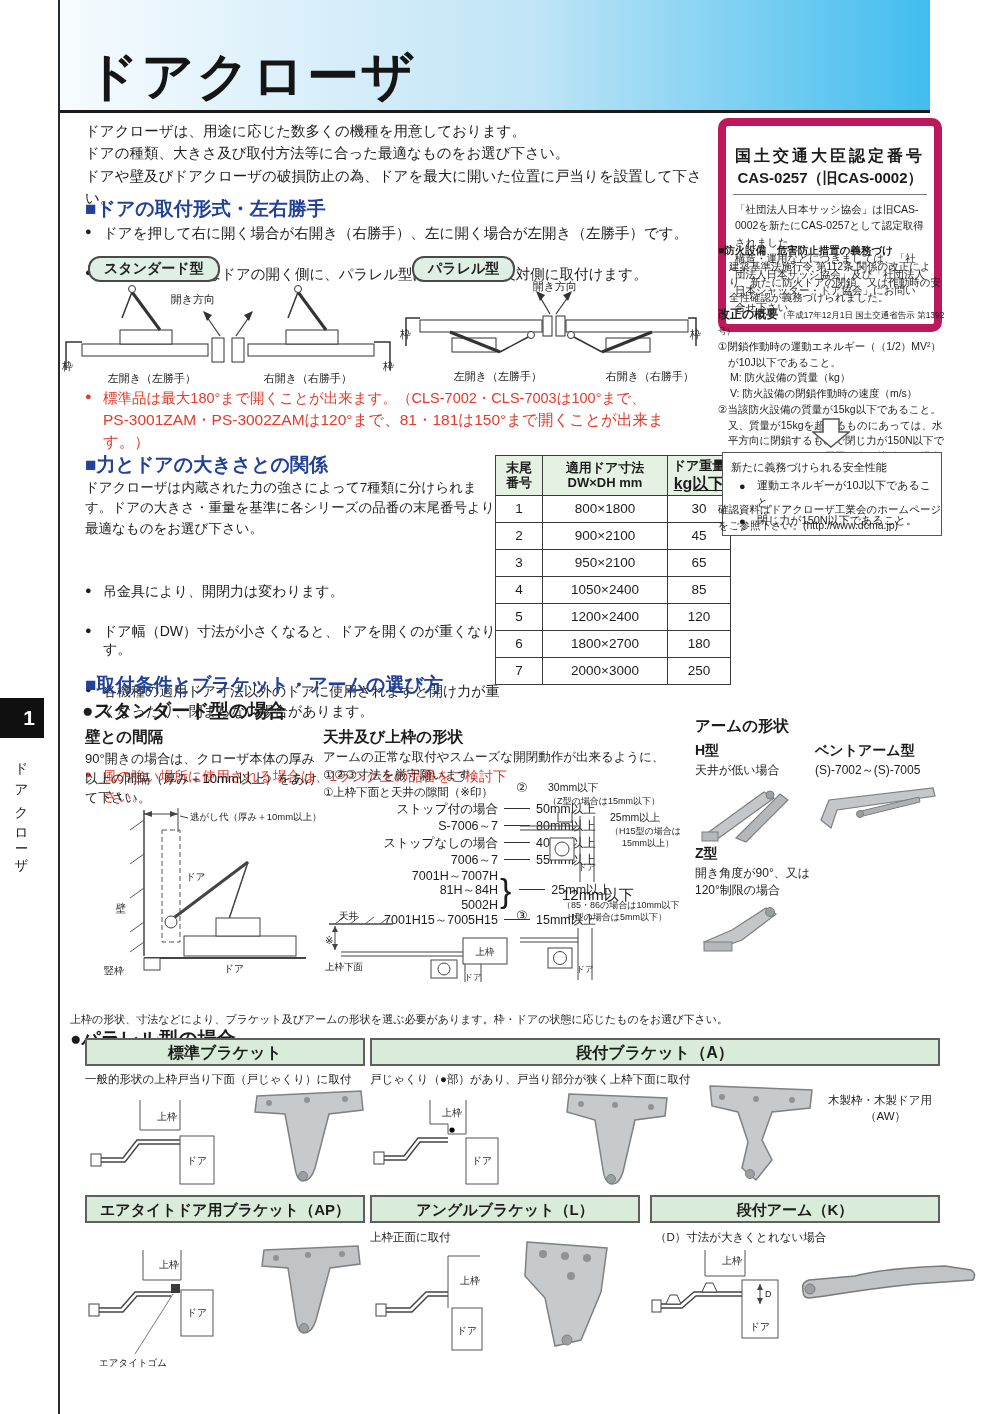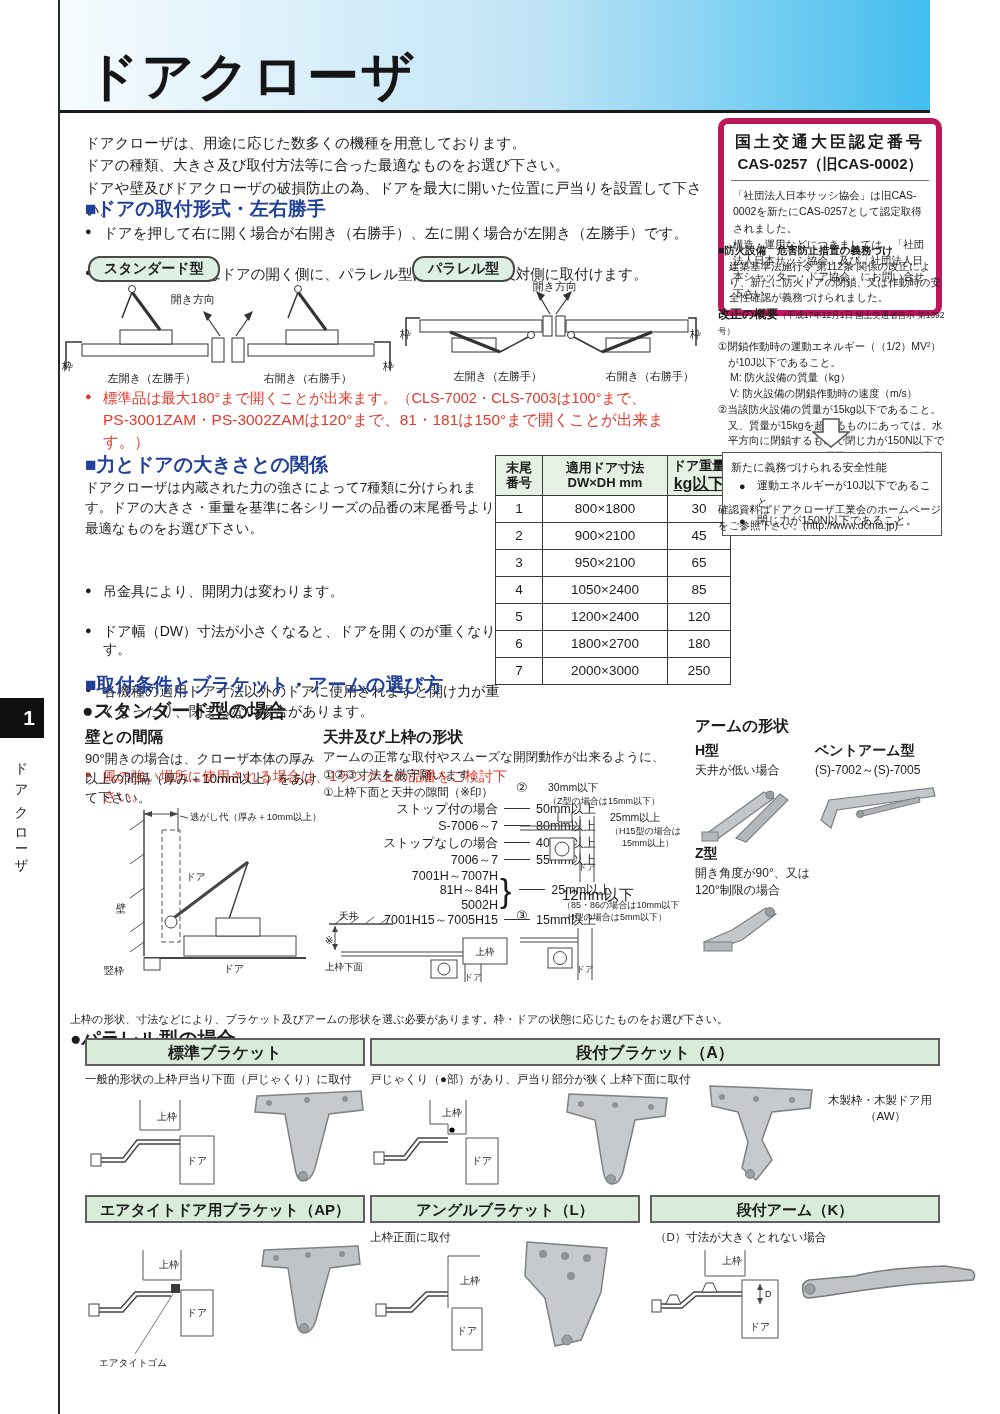--- a/index.html
+++ b/index.html
@@ -17,21 +17,21 @@
   .bl::before{content:"●";position:absolute;left:0;top:1px;font-size:11px;}
   .bl.red{color:#e6392b;}
   .bl.red::before{color:#e6392b;}
   .red-t{color:#e6392b;}
   .pill{display:inline-block;background:#def0e4;border:2px solid #4a4a4a;border-radius:12px;
         padding:2px 14px;font-size:14px;font-weight:bold;color:#222;}
   table.spec{border-collapse:collapse;font-size:13px;}
   table.spec th,table.spec td{border:1.5px solid #3a3a3a;text-align:center;padding:2px 4px;}
   table.spec th{background:#e4f1e3;font-weight:bold;line-height:1.2;}
   table.spec td{height:22px;font-size:13.5px;background:#fff;}
-  .cert{box-sizing:border-box;border:6px solid #be185d;border-radius:10px;padding:8px 9px 9px;background:#fff;}
+  .cert{box-sizing:border-box;border:8px solid #be185d;border-radius:10px;padding:20px 9px 9px;background:#fff;}
   .cert .t{font-size:16px;font-weight:bold;text-align:center;letter-spacing:3px;}
   .cert .n{font-size:15px;font-weight:bold;text-align:center;margin-top:2px;}
   .cert .dv{border-top:1.5px solid #777;margin:6px -2px 6px;}
   .cert .b{font-size:10.5px;line-height:1.55;}
   .side-small{font-size:10.5px;line-height:1.5;}
   .sbox{box-sizing:border-box;border:1.5px solid #555;padding:6px 8px;font-size:11px;line-height:1.6;background:#fff;}
   .bold15{font-weight:bold;font-size:15.5px;}
   .dash{display:inline-block;width:26px;border-top:1.5px solid #333;vertical-align:middle;margin:0 6px 3px 6px;}
   .dimrow{display:flex;align-items:center;font-size:12.5px;height:17px;}
   .dimrow .lab{width:170px;text-align:right;}
@@ -49,21 +49,21 @@
 <div class="page">
   <div class="vrule"></div>
 
   <div class="tab1"><span>1</span></div>
   <div class="sidelabel">ドアクローザ</div>
 
   <div class="band">
     <h1>ドアクローザ</h1>
   </div>
 
-  <div class="abs body-txt" style="left:85px;top:120px;width:640px;margin-top:12px;">
+  <div class="abs body-txt" style="left:85px;top:120px;width:640px;">
     <div>ドアクローザは、用途に応じた数多くの機種を用意しております。</div>
     <div>ドアの種類、大きさ及び取付方法等に合った最適なものをお選び下さい。</div>
     <div>ドアや壁及びドアクローザの破損防止の為、ドアを最大に開いた位置に戸当りを設置して下さい。</div>
   </div>
 
   <div class="abs blue-head" style="left:85px;top:196px;">■ドアの取付形式・左右勝手</div>
   <div class="abs bl" style="left:85px;top:224px;width:640px;">ドアを押して右に開く場合が右開き（右勝手）、左に開く場合が左開き（左勝手）です。</div>
   <div class="abs bl" style="left:85px;top:246px;width:640px;">スタンダード型はドアの開く側に、パラレル型はドアの開く反対側に取付けます。</div>
 
   <div class="abs" style="left:88px;top:256px;"><span class="pill">スタンダード型</span></div>

